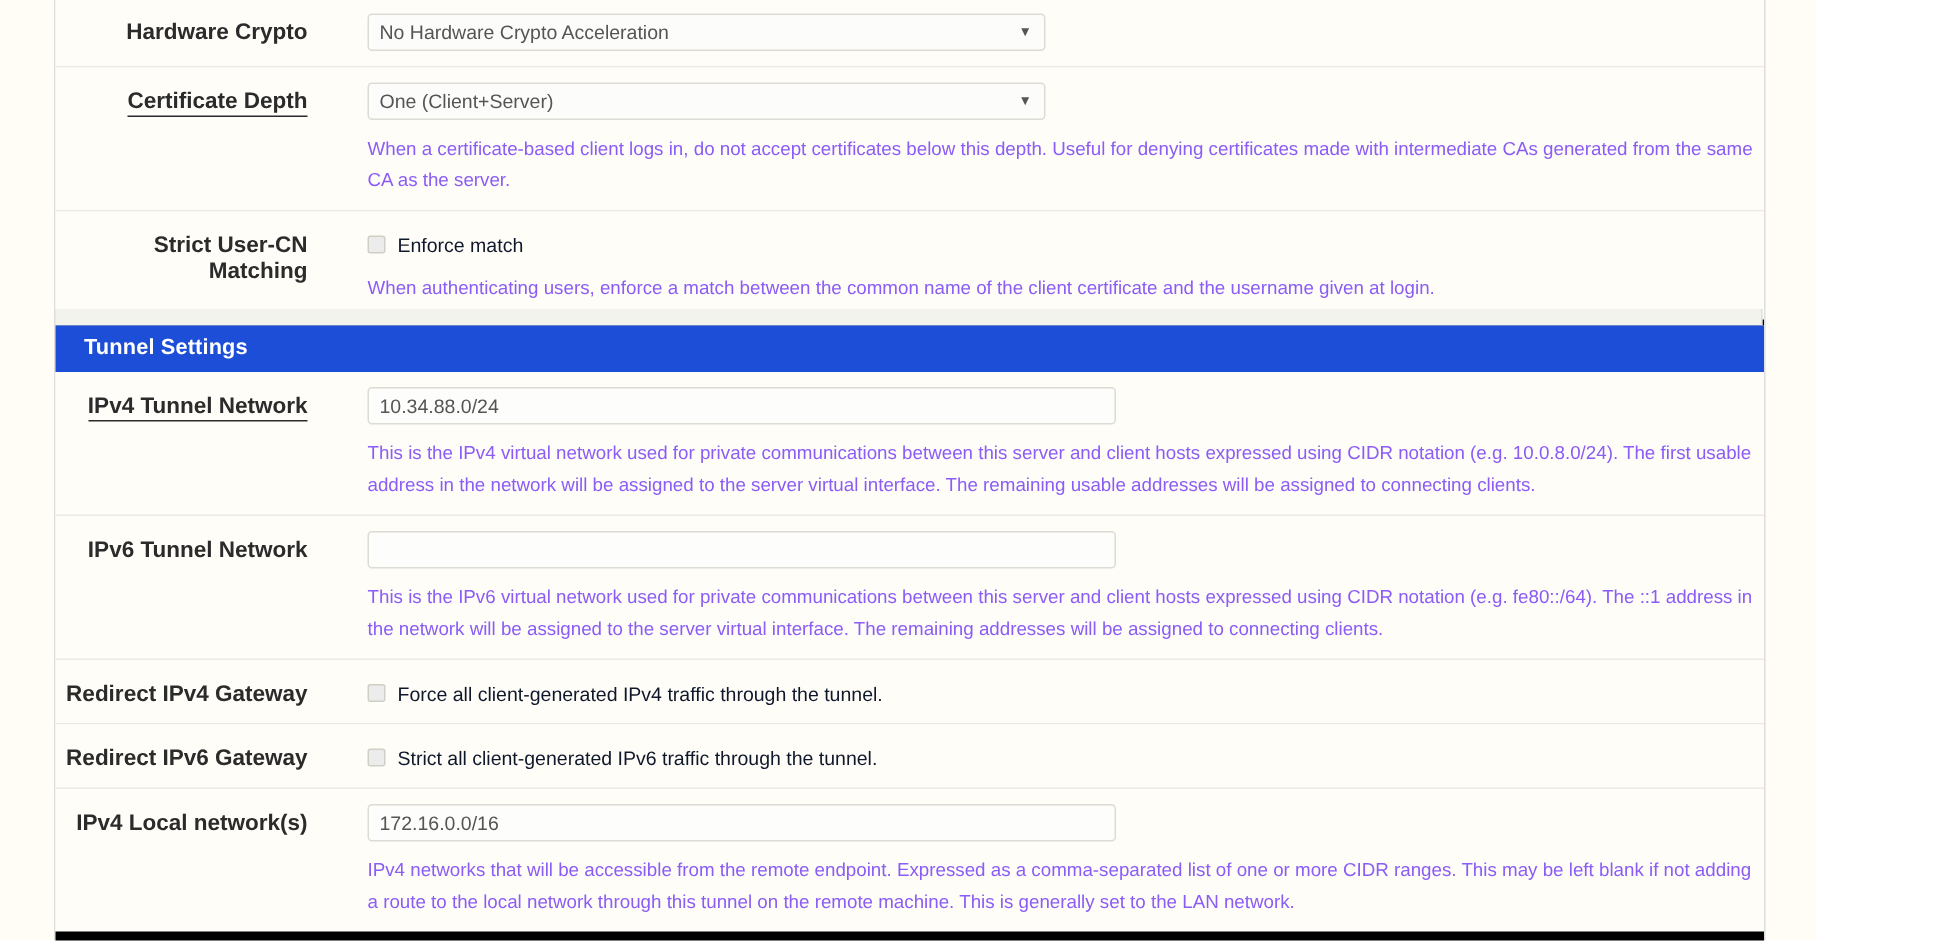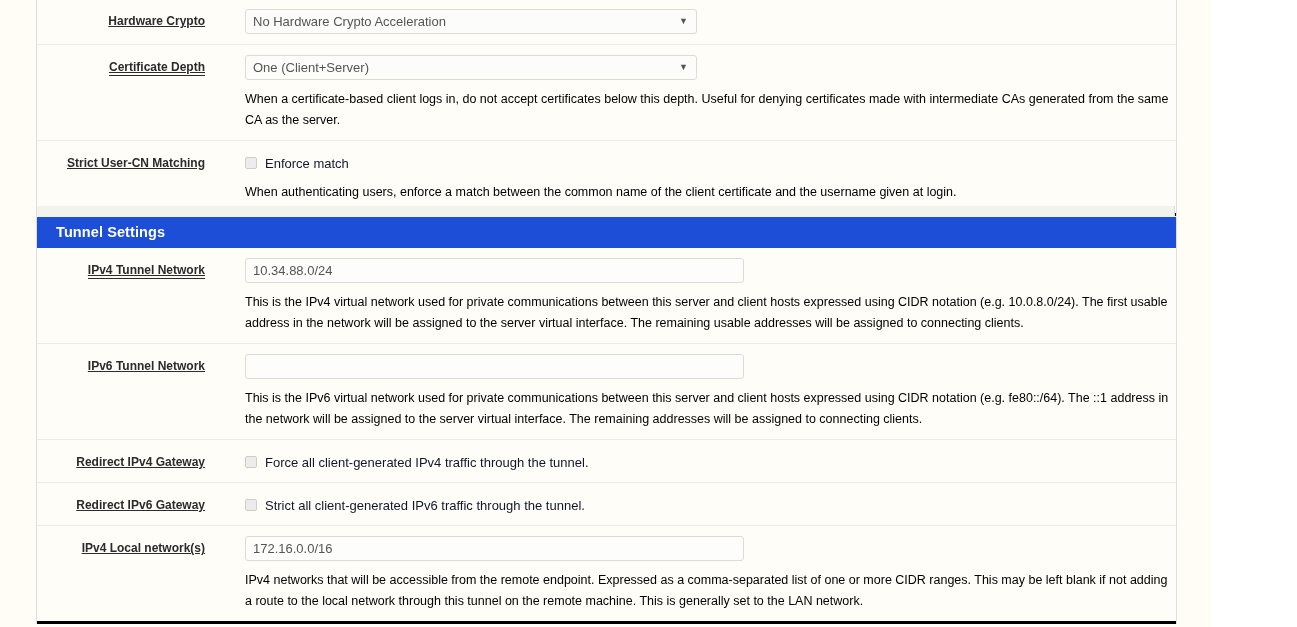--- a/index.html
+++ b/index.html
@@ -37,32 +37,31 @@
   }
 
   
   .row {
     display: flex;
     align-items: flex-start;
     border-bottom: 1px solid #eceae1;
     padding: 0;
     background: #fffdf8;
   }
-  .row:last-child { border-bottom: 3px solid #000000; }
+  .row:last-child { border-bottom: 7px solid #000000; }
 
   .label-col {
     width: 168px;
     min-width: 168px;
     text-align: right;
     padding: 14px 10px 10px 0;
     font-weight: bold;
-    font-size: 12px;
+    font-size: 15px;
     color: #2b2b2b;
     line-height: 17px;
-    text-decoration: underline;
   }
   .label-col.underlined span.lbl {
     border-bottom: 1px solid #2b2b2b;
     padding-bottom: 1px;
   }
 
   .field-col {
     flex: 1;
     padding: 10px 0 10px 30px;
     min-width: 0;
@@ -129,21 +128,21 @@
   }
   .check-label {
     font-size: 13px;
     color: #0f172a;
   }
 
   .help {
     margin-top: 9px;
     font-size: 12.5px;
     line-height: 20.5px;
-    color: #000000;
+    color: #8b5cf6;
     max-width: 938px;
   }
 
   
   .sect-gap {
     height: 11px;
     background: #f3f3ee;
     border-left: 1px solid #dedede;
     border-right: 1px solid #dedede;
     box-sizing: border-box;

